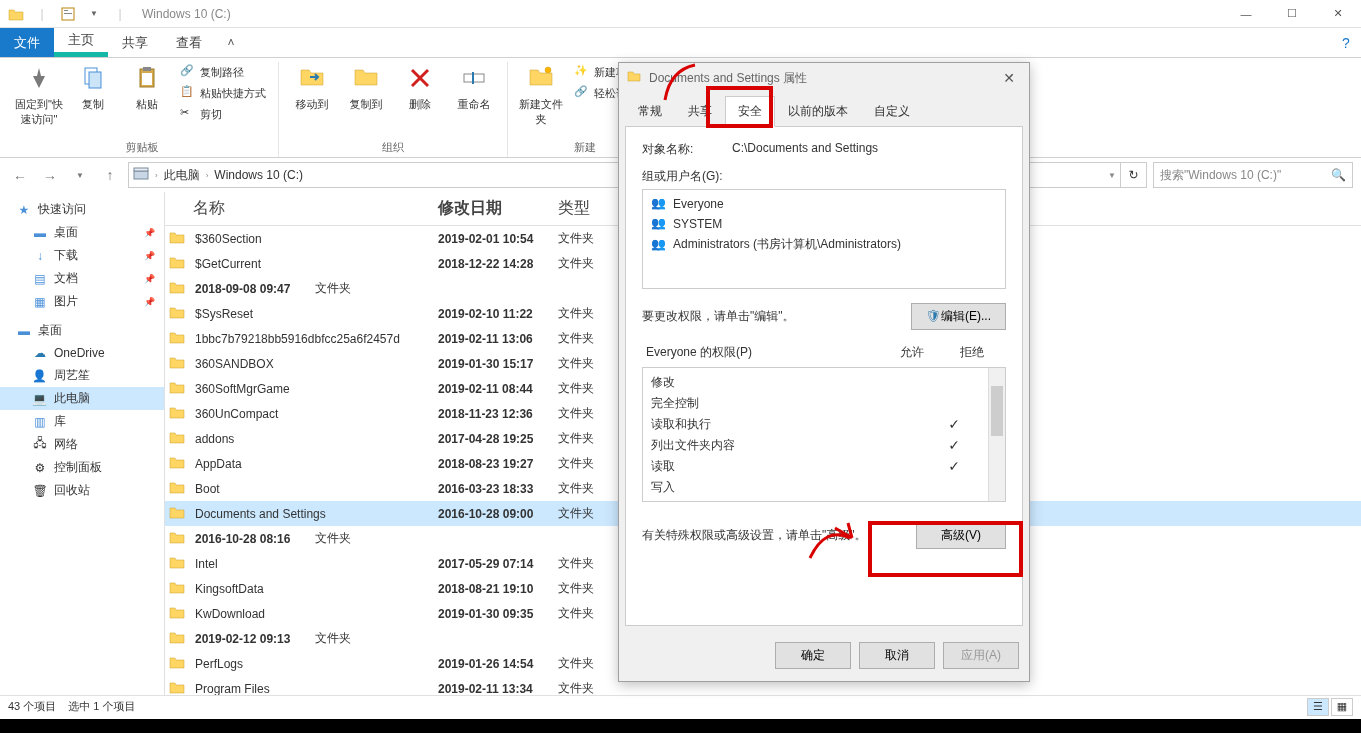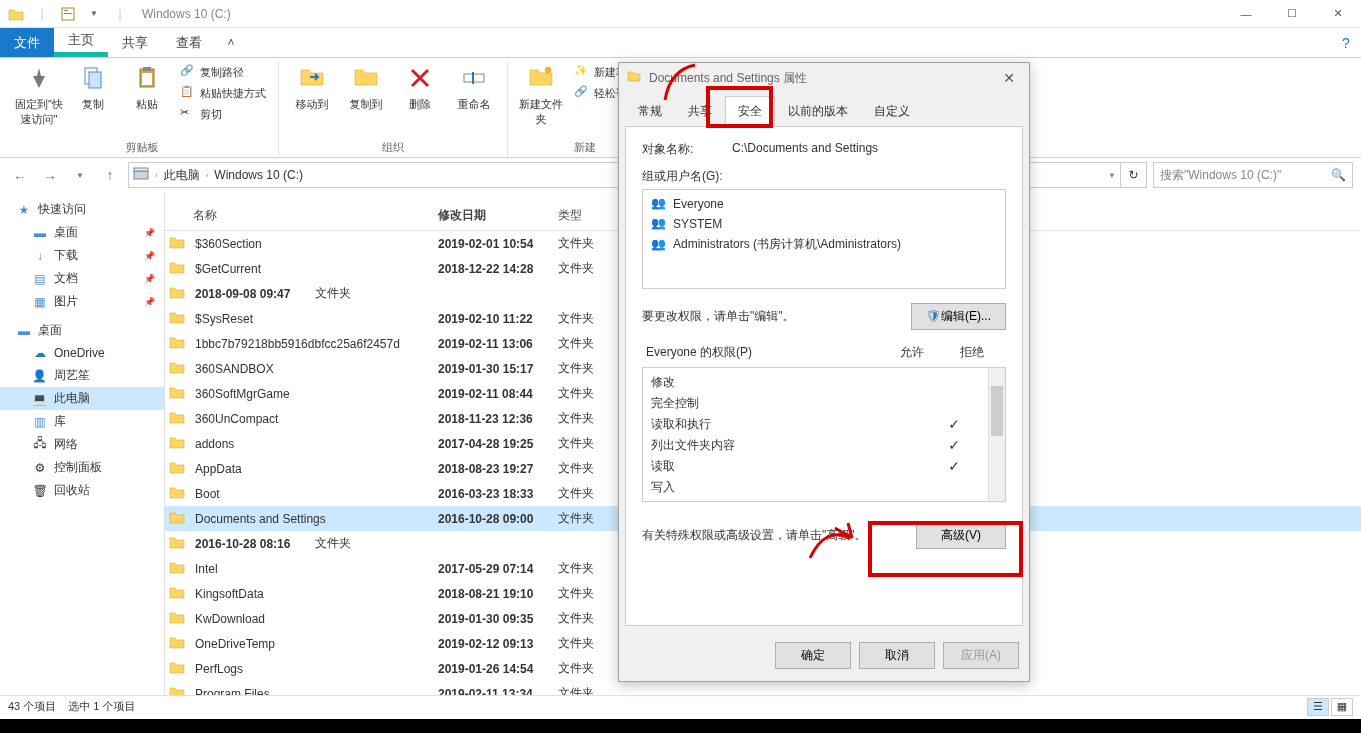--- a/index.html
+++ b/index.html
@@ -45,21 +45,21 @@
 .main { display: flex; height: calc(733px - 28px - 30px - 100px - 34px - 22px - 16px); }
 .sidebar { width: 165px; border-right: 1px solid #e0e0e0; overflow-y: auto; padding: 6px 0; }
 .side-item { display: flex; align-items: center; gap: 6px; padding: 3px 8px 3px 16px; font-size: 12px; }
 .side-item.l2 { padding-left: 32px; }
 .side-item.selected { background: #cce8ff; }
 .side-item .icon { width: 16px; height: 16px; display: flex; align-items: center; justify-content: center; }
 .side-item .pin { margin-left: auto; color: #888; font-size: 9px; }
 .side-group { margin-bottom: 6px; }
 
 .filelist { flex: 1; overflow-y: auto; }
-.list-header { display: flex; border-bottom: 1px solid #e0e0e0; font-size: 12px; color: #444; position: sticky; top: 0; background: #fff; margin-top: 9px; }
+.list-header { display: flex; border-bottom: 1px solid #e0e0e0; font-size: 16px; color: #444; position: sticky; top: 0; background: #fff; }
 .list-header .col { padding: 6px 8px; border-right: 1px solid transparent; }
 .col-name { width: 265px; }
 .col-date { width: 120px; font-weight: bold; }
 .col-type { width: 60px; }
 .list-row { display: flex; align-items: center; padding: 2px 0; font-size: 12px; }
 .list-row.selected { background: #cce8ff; }
 .list-row .cell { padding: 2px 8px; overflow: hidden; white-space: nowrap; text-overflow: ellipsis; }
 .list-row .icon { width: 18px; height: 18px; margin-left: 4px; }
 
 
@@ -477,21 +477,20 @@
               <path d="M1 3 h5 l1 2 h8 v8 h-14 z"></path>
             </svg></span>
     <span class="cell col-name" style="width:243px">KwDownload</span>
     <span class="cell col-date">2019-01-30 09:35</span>
     <span class="cell col-type">文件夹</span>
         </div>
         <div class="list-row">
     <span class="icon"><svg class="folder" width="16" height="14" viewBox="0 0 16 14">
               <path d="M1 3 h5 l1 2 h8 v8 h-14 z"></path>
             </svg></span>
-    <span class="cell col-name" style="width:243px">OneDriveTemp</span>
     <span class="cell col-date">2019-02-12 09:13</span>
     <span class="cell col-type">文件夹</span>
         </div>
         <div class="list-row">
     <span class="icon"><svg class="folder" width="16" height="14" viewBox="0 0 16 14">
               <path d="M1 3 h5 l1 2 h8 v8 h-14 z"></path>
             </svg></span>
     <span class="cell col-name" style="width:243px">PerfLogs</span>
     <span class="cell col-date">2019-01-26 14:54</span>
     <span class="cell col-type">文件夹</span>

